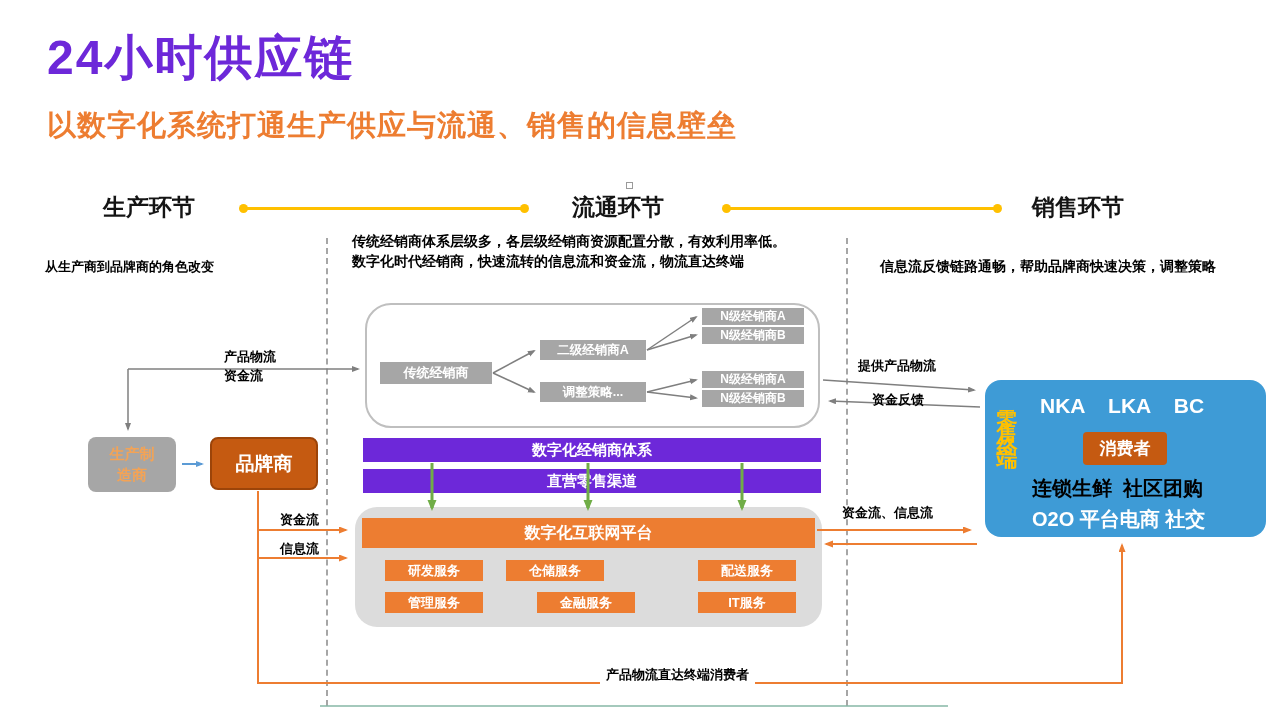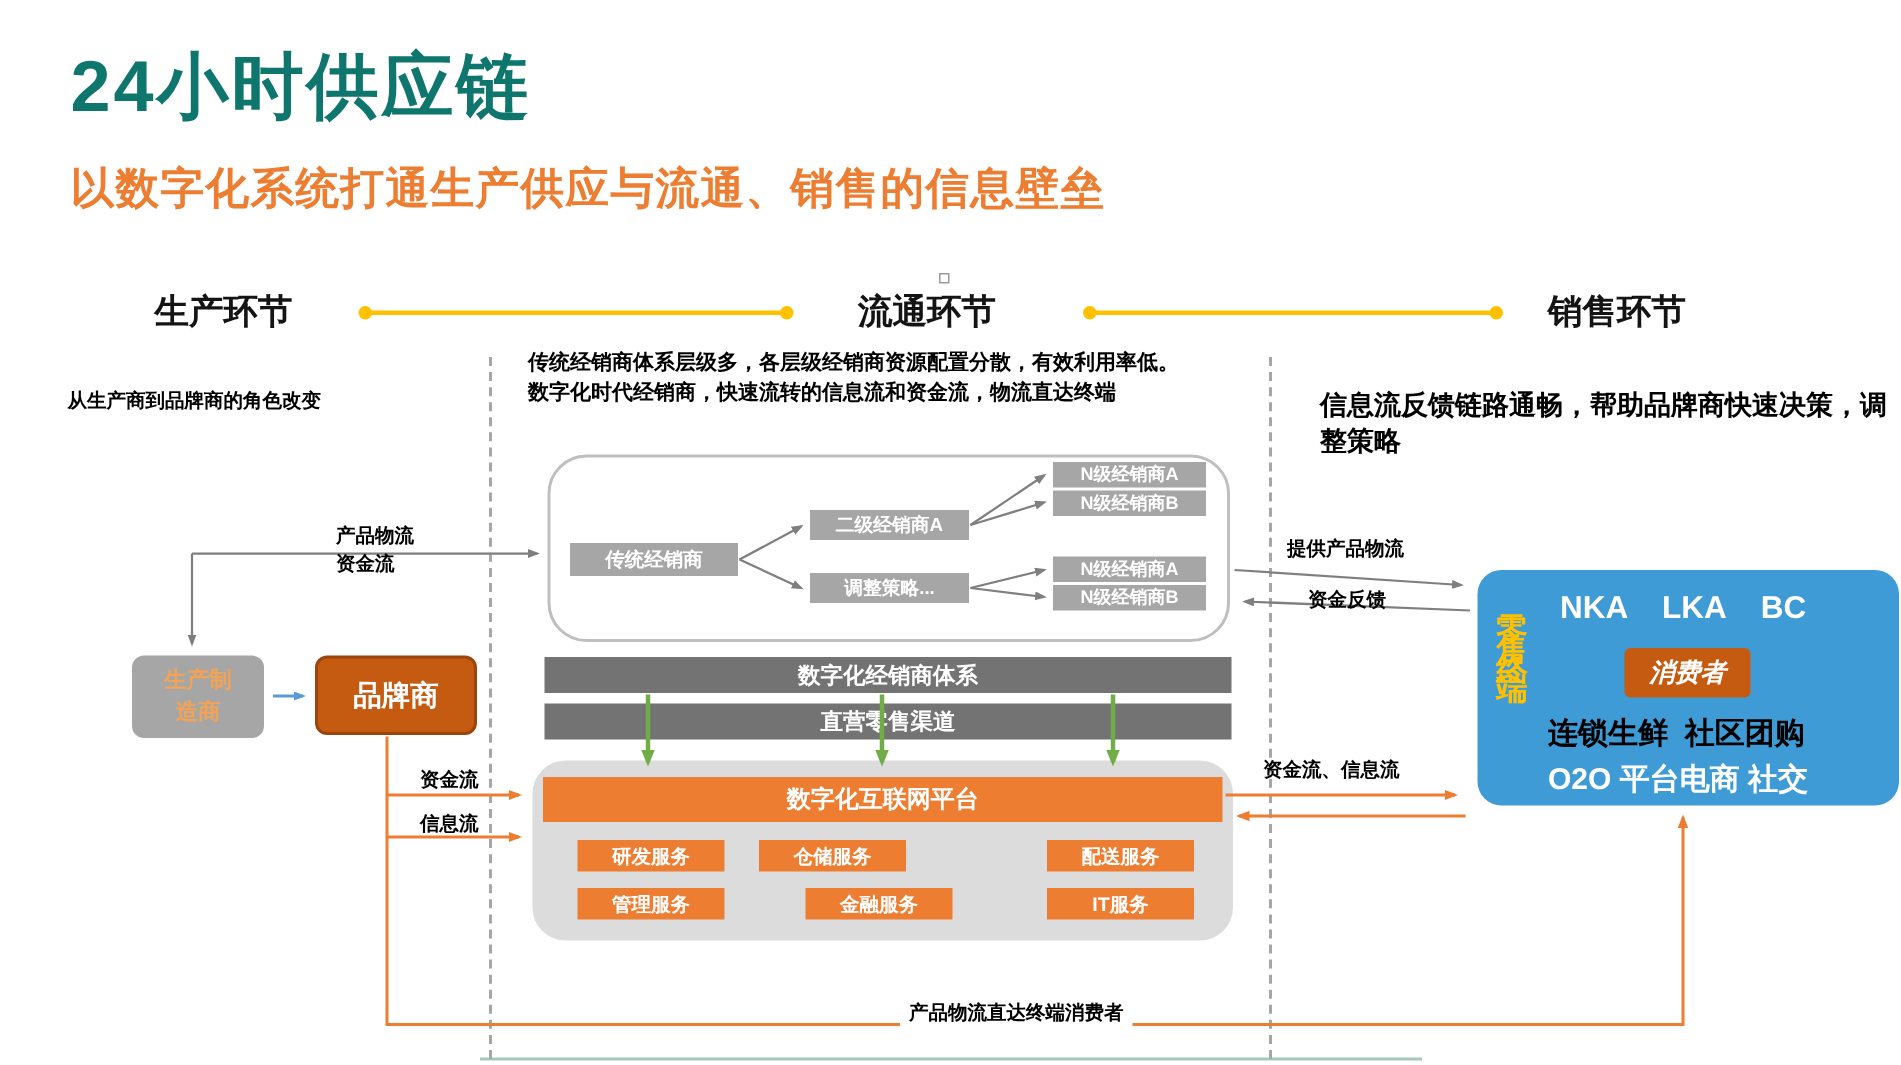--- a/index.html
+++ b/index.html
@@ -3,21 +3,21 @@
 <meta charset="utf-8">
 <style>
   * { margin:0; padding:0; box-sizing:border-box; }
   html,body { background:#ffffff; }
   .slide {
     position:relative; width:1267px; height:710px; background:#ffffff;
     overflow:hidden; font-family:"Liberation Sans", sans-serif; color:#000;
   }
 
   
-  .title    { position:absolute; left:47px; top:26px;  font-size:48px; font-weight:bold; color:#0f766e; letter-spacing:2px; }
+  .title    { position:absolute; left:47px; top:26px;  font-size:48px; font-weight:bold; color:#6d28d9; letter-spacing:2px; }
   .subtitle { position:absolute; left:47px; top:106px; font-size:29px; font-weight:bold; color:#ED7D31; letter-spacing:1px; }
 
   
   .stage { position:absolute; top:192px; font-size:23px; font-weight:bold; color:#141414; }
   .stage-prod  { left:103px; }
   .stage-circ  { left:572px; }
   .stage-sales { left:1032px; }
   .yline { position:absolute; top:207px; height:3px; background:#FFC000; }
   .yline1 { left:243px; width:282px; }
   .yline2 { left:726px; width:272px; }
@@ -27,37 +27,37 @@
   .vdash { position:absolute; top:238px; height:468px; border-left:2px dashed #A6A6A6; }
   .vdash1 { left:326px; } .vdash2 { left:846px; }
 
   .decor-sq { position:absolute; left:626px; top:182px; width:7px; height:7px; border:1px solid #9a9a9a; background:#fff; }
   .bottom-strip { position:absolute; left:320px; top:705px; width:628px; height:2px; background:#86B7A6; opacity:.75; }
 
   
   .note { position:absolute; font-weight:bold; color:#000; }
   .note-prod  { left:45px;  top:258px; width:250px; font-size:13px; }
   .note-circ  { left:352px; top:231px; width:486px; font-size:14px; line-height:1.45; }
-  .note-sales { left:880px; top:258px; width:382px; font-size:18px; font-weight:600; }
+  .note-sales { left:880px; top:258px; width:382px; font-size:14px; font-weight:600; }
 
   
   .trad-container { position:absolute; left:365px; top:303px; width:455px; height:125px;
     border:2px solid #BFBFBF; border-radius:26px; background:#fff; }
   .gbox { position:absolute; background:#A6A6A6; color:#fff; font-weight:bold;
     display:flex; align-items:center; justify-content:center; white-space:nowrap; }
   .gbox.root { left:380px; top:362px; width:112px; height:22px; font-size:13px; }
   .gbox.l2a  { left:540px; top:340px; width:106px; height:20px; font-size:12.5px; }
   .gbox.l2b  { left:540px; top:382px; width:106px; height:20px; font-size:12.5px; }
   .gbox.n1a  { left:702px; top:308px; width:102px; height:17px; font-size:12px; }
   .gbox.n1b  { left:702px; top:327px; width:102px; height:17px; font-size:12px; }
   .gbox.n2a  { left:702px; top:371px; width:102px; height:17px; font-size:12px; }
   .gbox.n2b  { left:702px; top:390px; width:102px; height:17px; font-size:12px; }
 
   
-  .gbar { position:absolute; left:363px; width:458px; height:24px; background:#737373;
+  .gbar { position:absolute; left:363px; width:458px; height:24px; background:#6d28d9;
     color:#fff; font-weight:bold; font-size:15px; display:flex; align-items:center; justify-content:center; }
   .gbar1 { top:438px; } .gbar2 { top:469px; }
 
   .plat-container { position:absolute; left:355px; top:507px; width:467px; height:120px;
     background:#DCDCDC; border-radius:22px; }
   .plat-bar { position:absolute; left:362px; top:518px; width:453px; height:30px; background:#ED7D31;
     color:#fff; font-weight:bold; font-size:16px; display:flex; align-items:center; justify-content:center; }
   .svc { position:absolute; width:98px; height:21px; background:#ED7D31; color:#fff; font-weight:bold;
     font-size:13px; display:flex; align-items:center; justify-content:center; }
   .svc1 { left:385px; top:560px; } .svc2 { left:506px; top:560px; } .svc3 { left:698px; top:560px; }
@@ -71,21 +71,21 @@
     border:2px solid #9C4409; border-radius:8px; color:#fff; font-weight:bold; font-size:19px;
     display:flex; align-items:center; justify-content:center; }
 
   
   .retail { position:absolute; left:985px; top:380px; width:281px; height:157px;
     background:#3E9BD6; border-radius:16px; }
   .retail-vert { position:absolute; left:8px; top:12px; writing-mode:vertical-rl; text-orientation:upright;
     font-size:21px; font-weight:bold; color:#FFC000; letter-spacing:13px; }
   .retail-l1 { position:absolute; left:55px; top:14px; color:#fff; font-weight:bold; font-size:21px; white-space:pre; }
   .consumer  { position:absolute; left:98px; top:52px; width:84px; height:33px; background:#C55A11; border-radius:4px;
-    color:#fff; font-weight:bold; font-size:17px; display:flex; align-items:center; justify-content:center;font-style:italic; }
+    color:#fff; font-weight:bold; font-size:17px; display:flex; align-items:center; justify-content:center; }
   .retail-l2 { position:absolute; left:47px; top:95px;  color:#000000; font-weight:bold; font-size:20px; white-space:pre; }
   .retail-l3 { position:absolute; left:47px; top:126px; color:#fff; font-weight:bold; font-size:20px; white-space:pre; }
 
   
   .flabel { position:absolute; font-size:13px; font-weight:bold; color:#000; z-index:6; white-space:nowrap; }
   .fl-prod-log    { left:224px; top:348px; }
   .fl-capital-top { left:224px; top:367px; }
   .fl-provide     { left:858px; top:357px; }
   .fl-feedback    { left:872px; top:391px; }
   .fl-cap-info    { left:842px; top:504px; }

